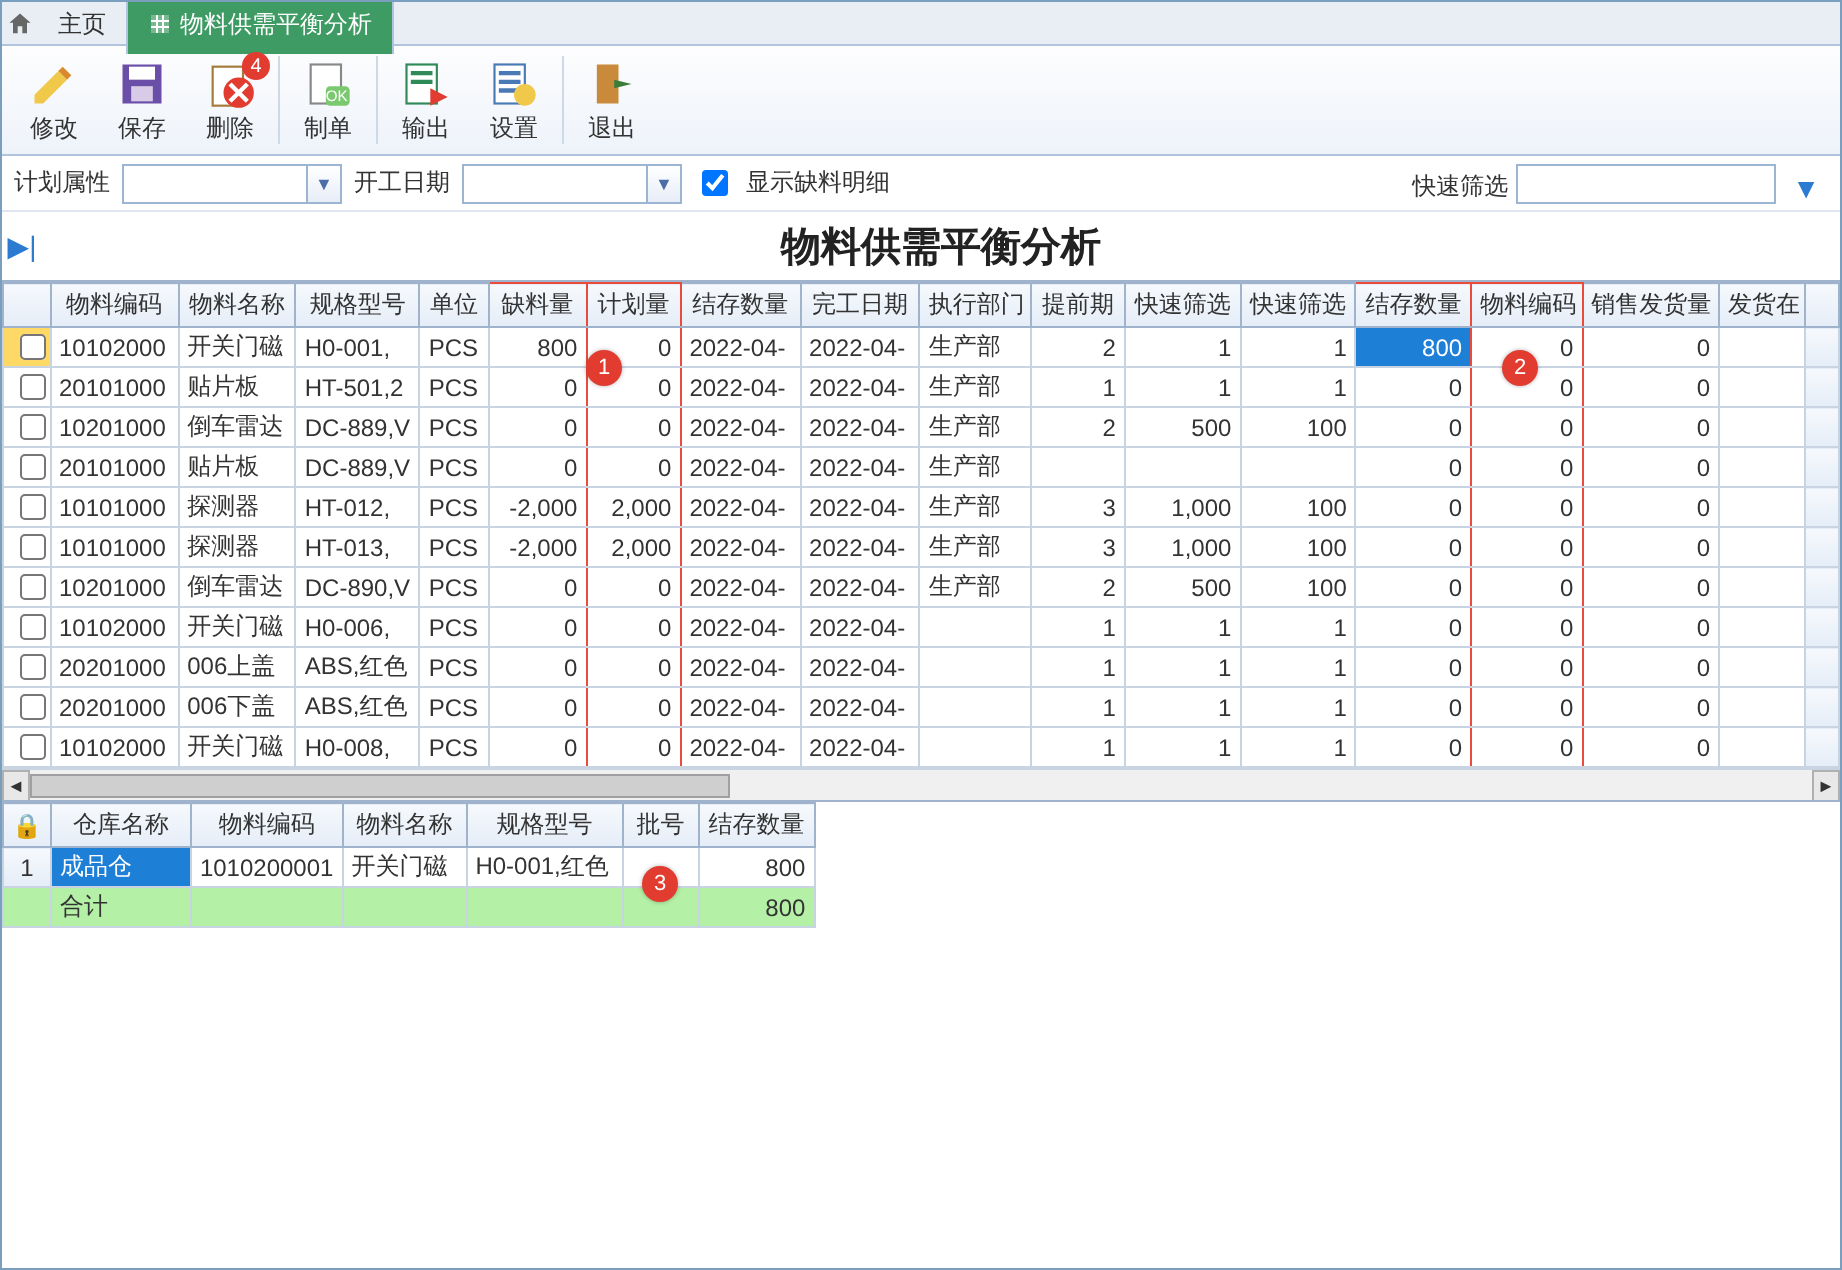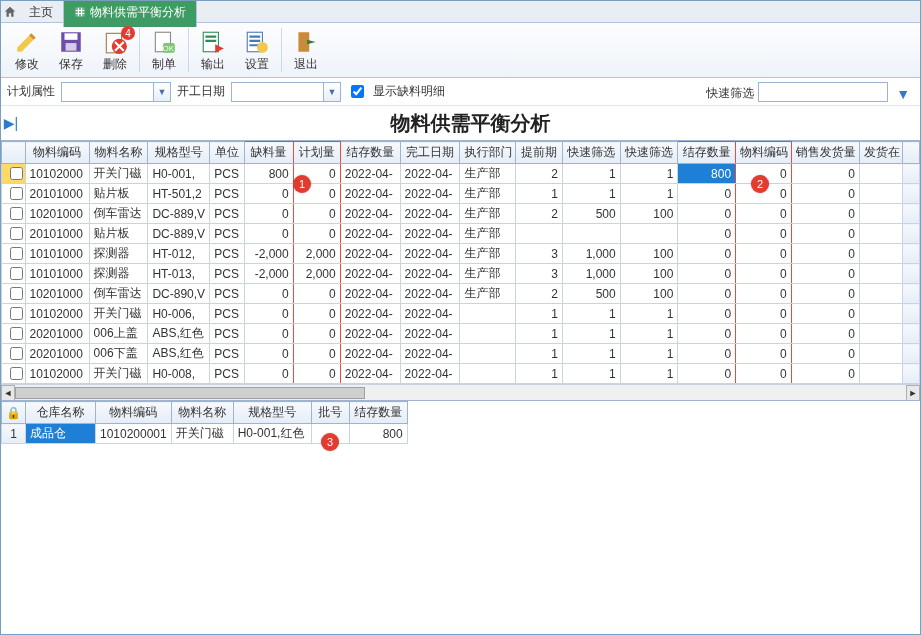--- a/index.html
+++ b/index.html
@@ -472,15 +472,24 @@
     <tbody id="sbody">
         <tr>
           <td class="rowhead">1</td>
           <td class="sub-sel">成品仓</td>
           <td>1010200001</td>
           <td>开关门磁</td>
           <td>H0-001,红色</td>
           <td></td>
           <td class="num">800</td>
         </tr>
+        <tr class="sub-total">
+          <td class="rowhead"></td>
+          <td>合计</td>
+          <td></td>
+          <td></td>
+          <td></td>
+          <td></td>
+          <td class="num">800</td>
+        </tr>
       </tbody>
   </table>
 </div>
 
 </body></html>

